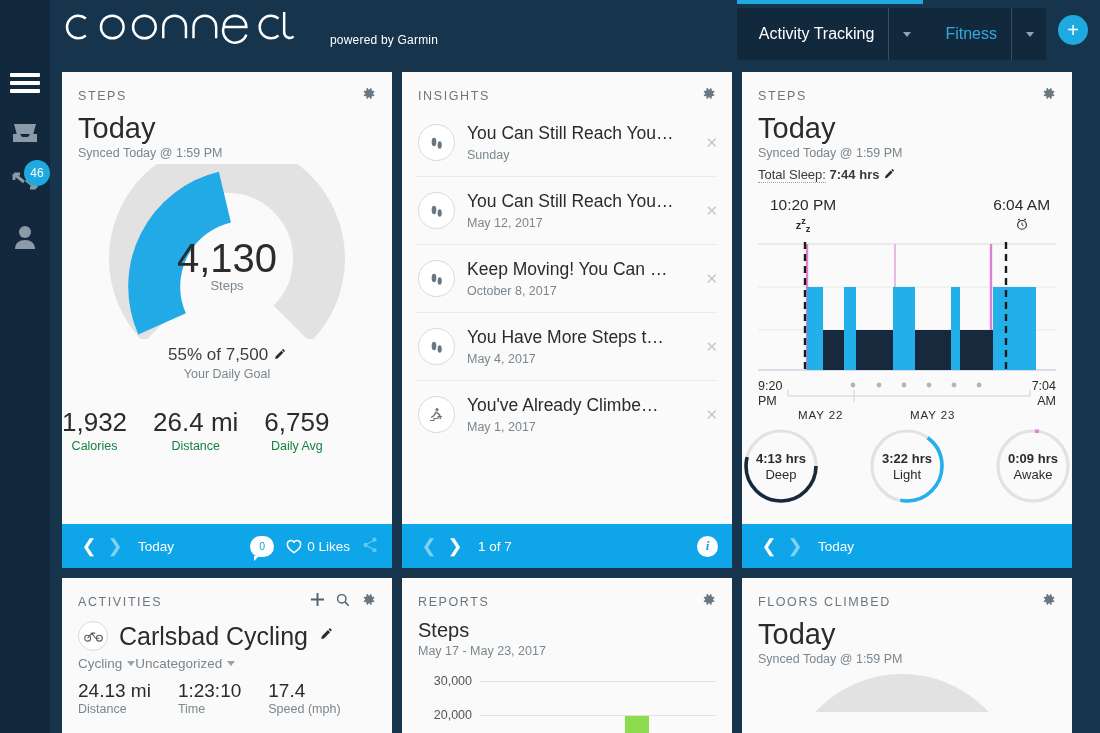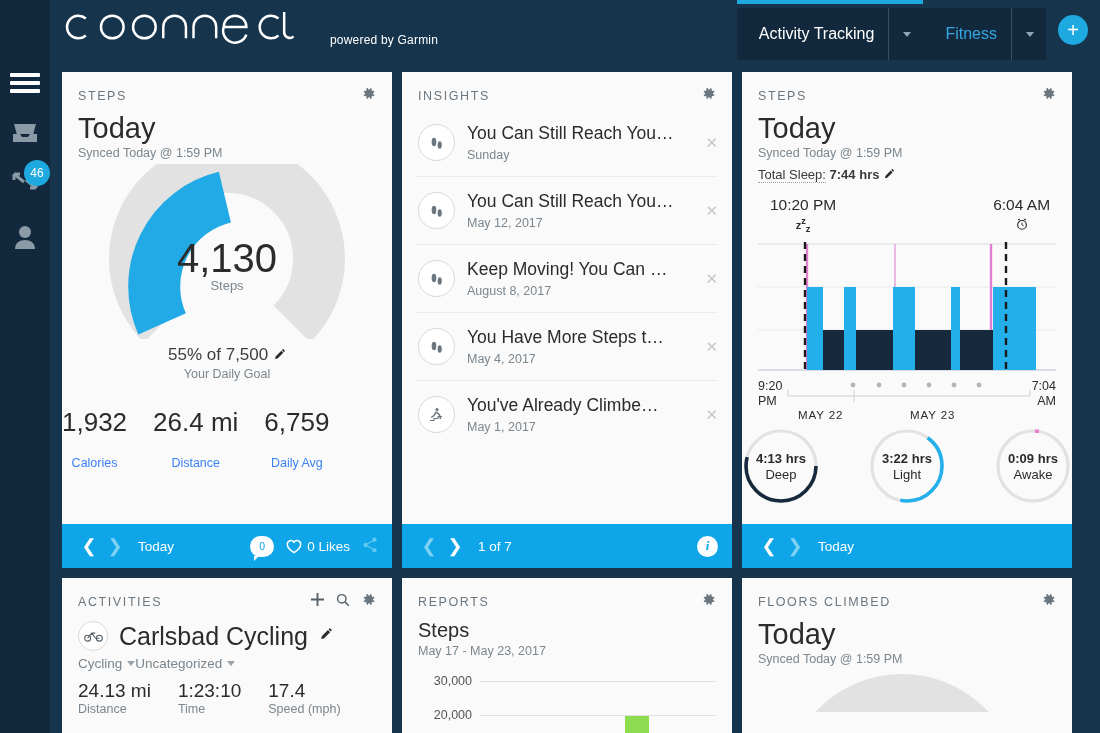--- a/index.html
+++ b/index.html
@@ -102,21 +102,21 @@
   }
 
   
   .steps-card { height: 496px; }
   .gauge-wrap { display: flex; justify-content: center; margin-top: 4px; }
   .goal-line { text-align: center; font-size: 17px; color: #3d3d3d; margin-top: 6px; }
   .goal-sub { text-align: center; font-size: 12.5px; color: #7b868e; margin-top: 2px; }
   .stats-row { display: flex; justify-content: flex-start; gap: 26px; margin-top: 26px; }
   .stat { text-align: center; }
   .stat .v { font-size: 26px; color: #2b2b2b; }
-  .stat .k { font-size: 12.5px; color: #3b82f6; margin-top: 18px; }
+  .stat .k { font-size: 12.5px; color: #15803d; margin-top: 1px; }
 
   
   .insights-card { height: 496px; display: flex; flex-direction: column; }
   .insights-list { flex: 1; padding: 0 14px; }
   .insight {
     display: flex; align-items: center; gap: 12px; padding: 14px 0 14px 2px;
     border-bottom: 1px solid #ececec; position: relative; cursor: pointer;
   }
   .insight:last-child { border-bottom: none; }
   .ins-icon {
@@ -353,21 +353,21 @@
 
         <div class="insight">
           <span class="ins-icon">
             <svg width="18" height="18" viewBox="0 0 18 18">
                 <ellipse cx="6" cy="8" rx="2.3" ry="4.2" fill="#6b7780"></ellipse>
                 <ellipse cx="11.7" cy="11" rx="2.1" ry="3.8" fill="#6b7780"></ellipse>
               </svg>
           </span>
           <span class="ins-text">
             <span class="ins-title" style="display:block">Keep Moving! You Can …</span>
-            <span class="ins-date" style="display:block">August 8, 2017</span>
+            <span class="ins-date" style="display:block">October 8, 2017</span>
           </span>
           <span class="ins-close">✕</span>
         </div>
 
         <div class="insight">
           <span class="ins-icon">
             <svg width="18" height="18" viewBox="0 0 18 18">
                 <ellipse cx="6" cy="8" rx="2.3" ry="4.2" fill="#6b7780"></ellipse>
                 <ellipse cx="11.7" cy="11" rx="2.1" ry="3.8" fill="#6b7780"></ellipse>
               </svg>

